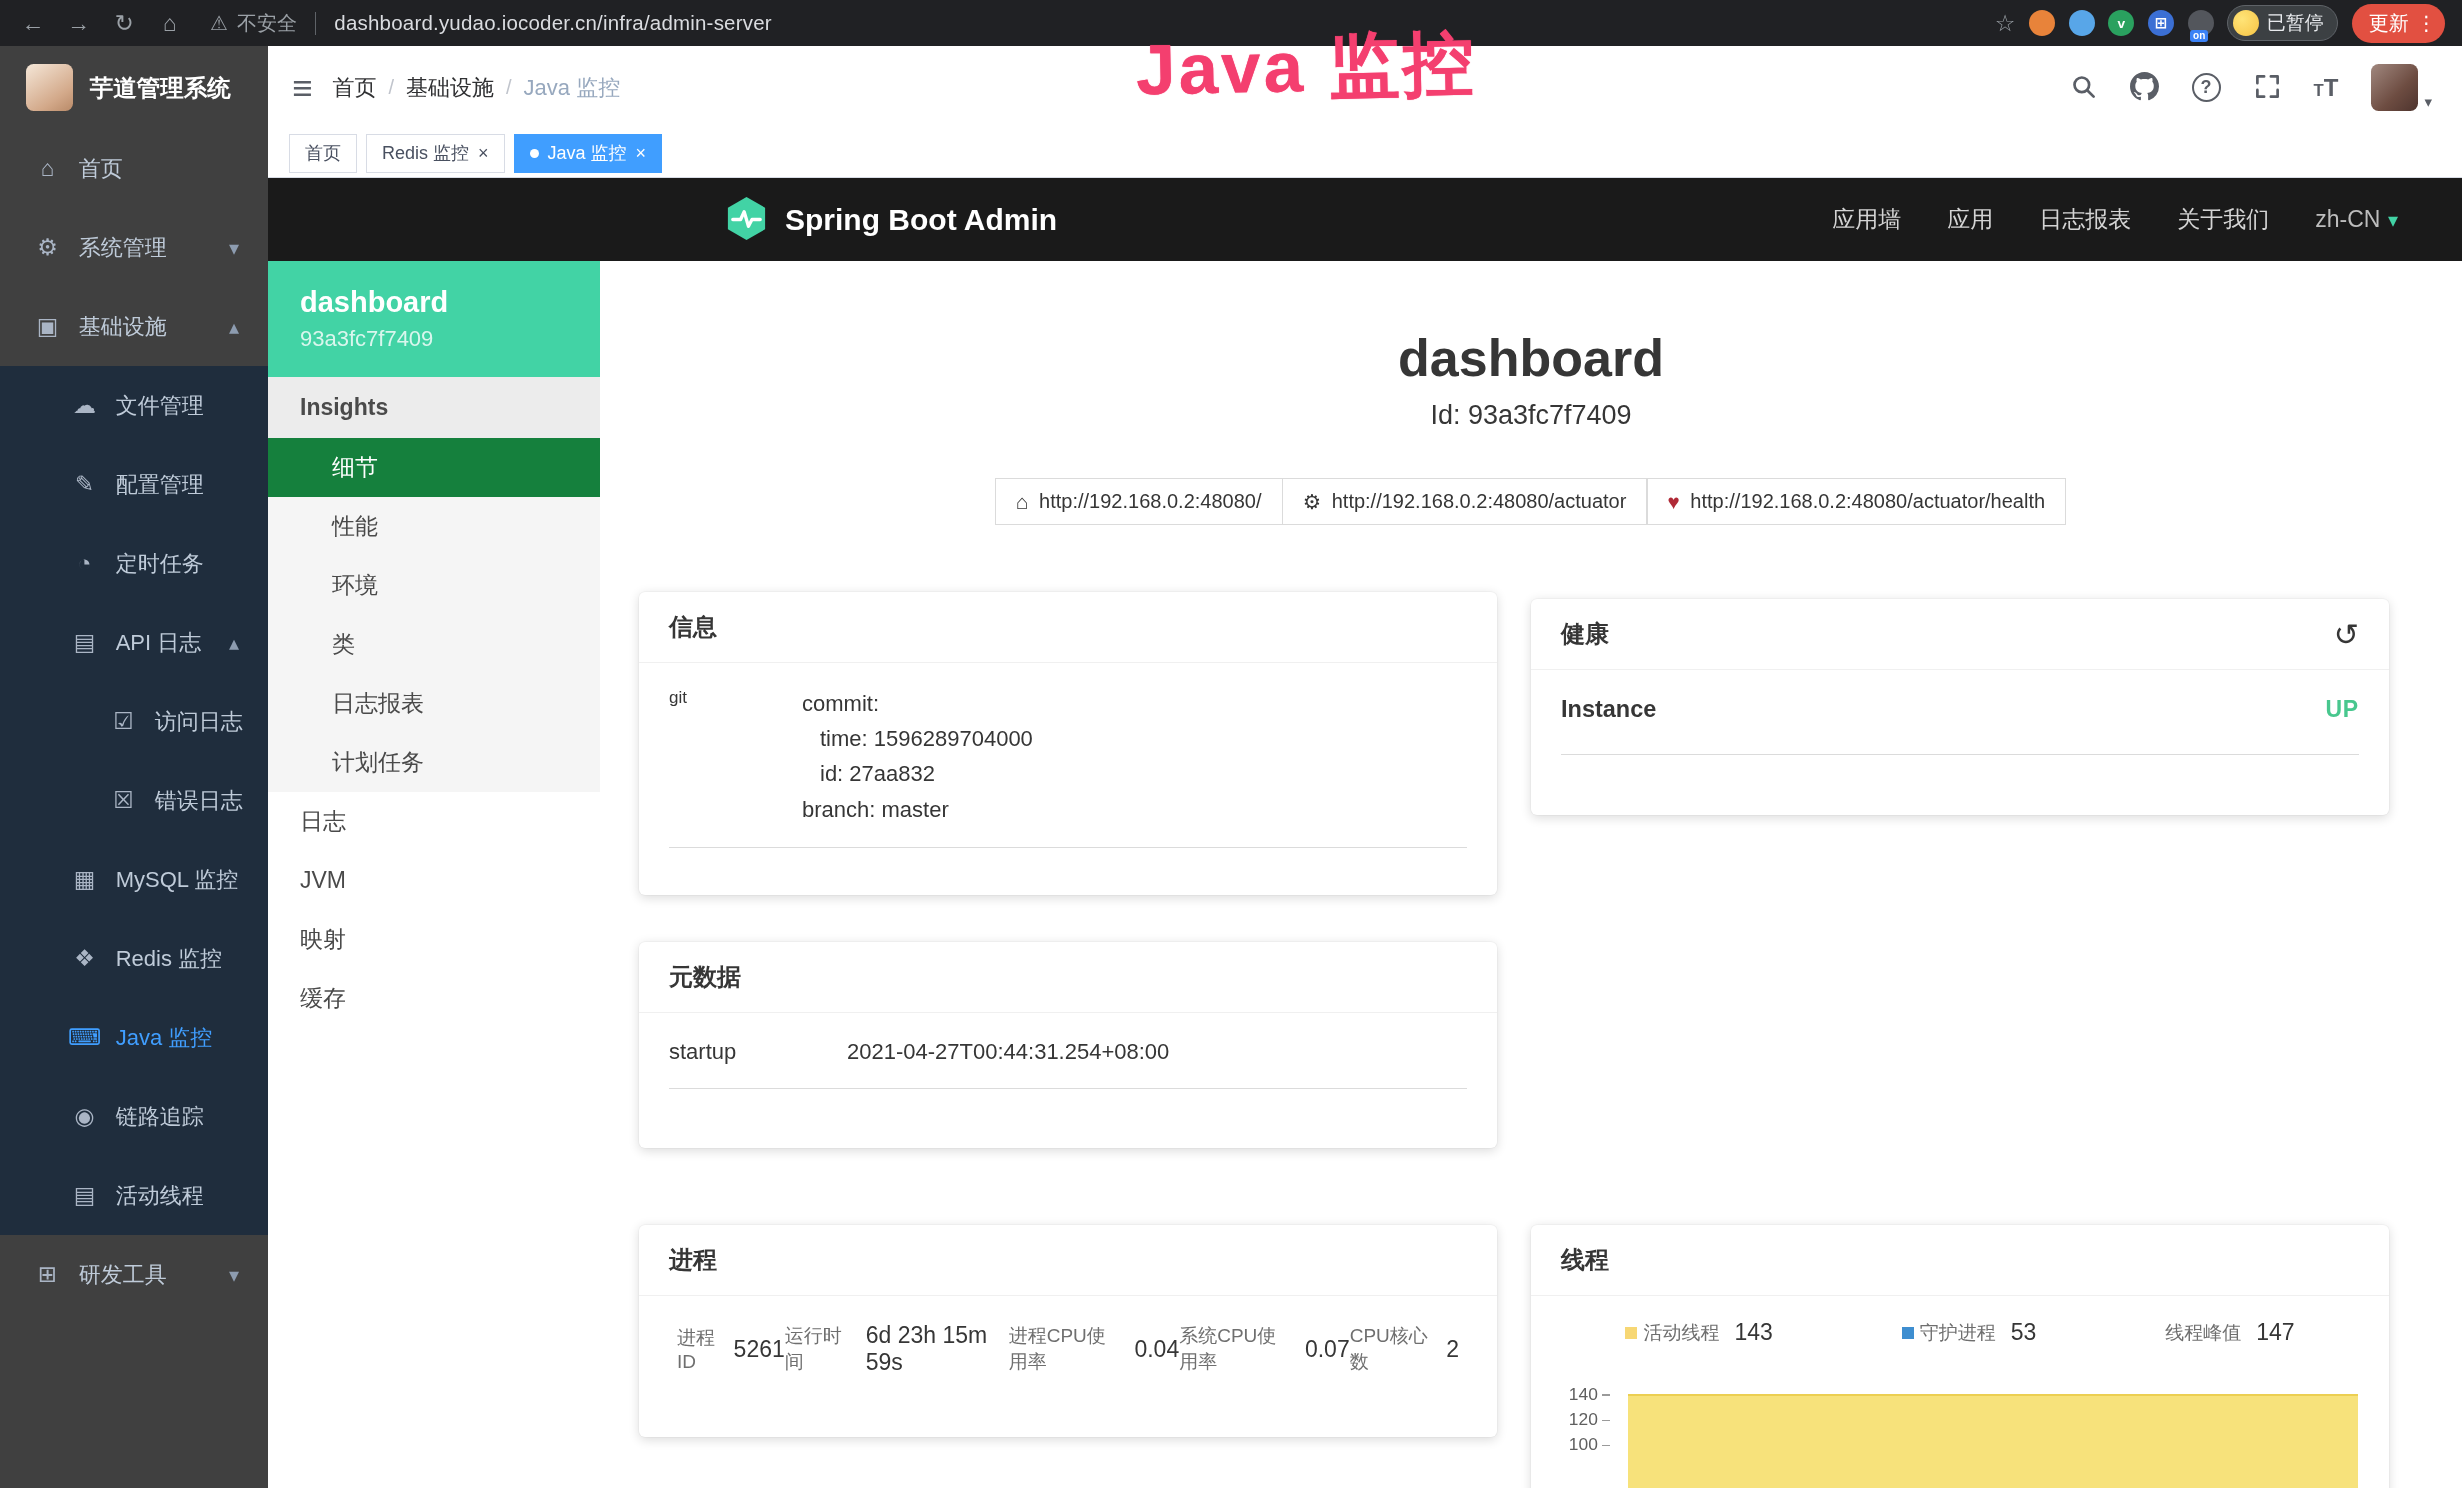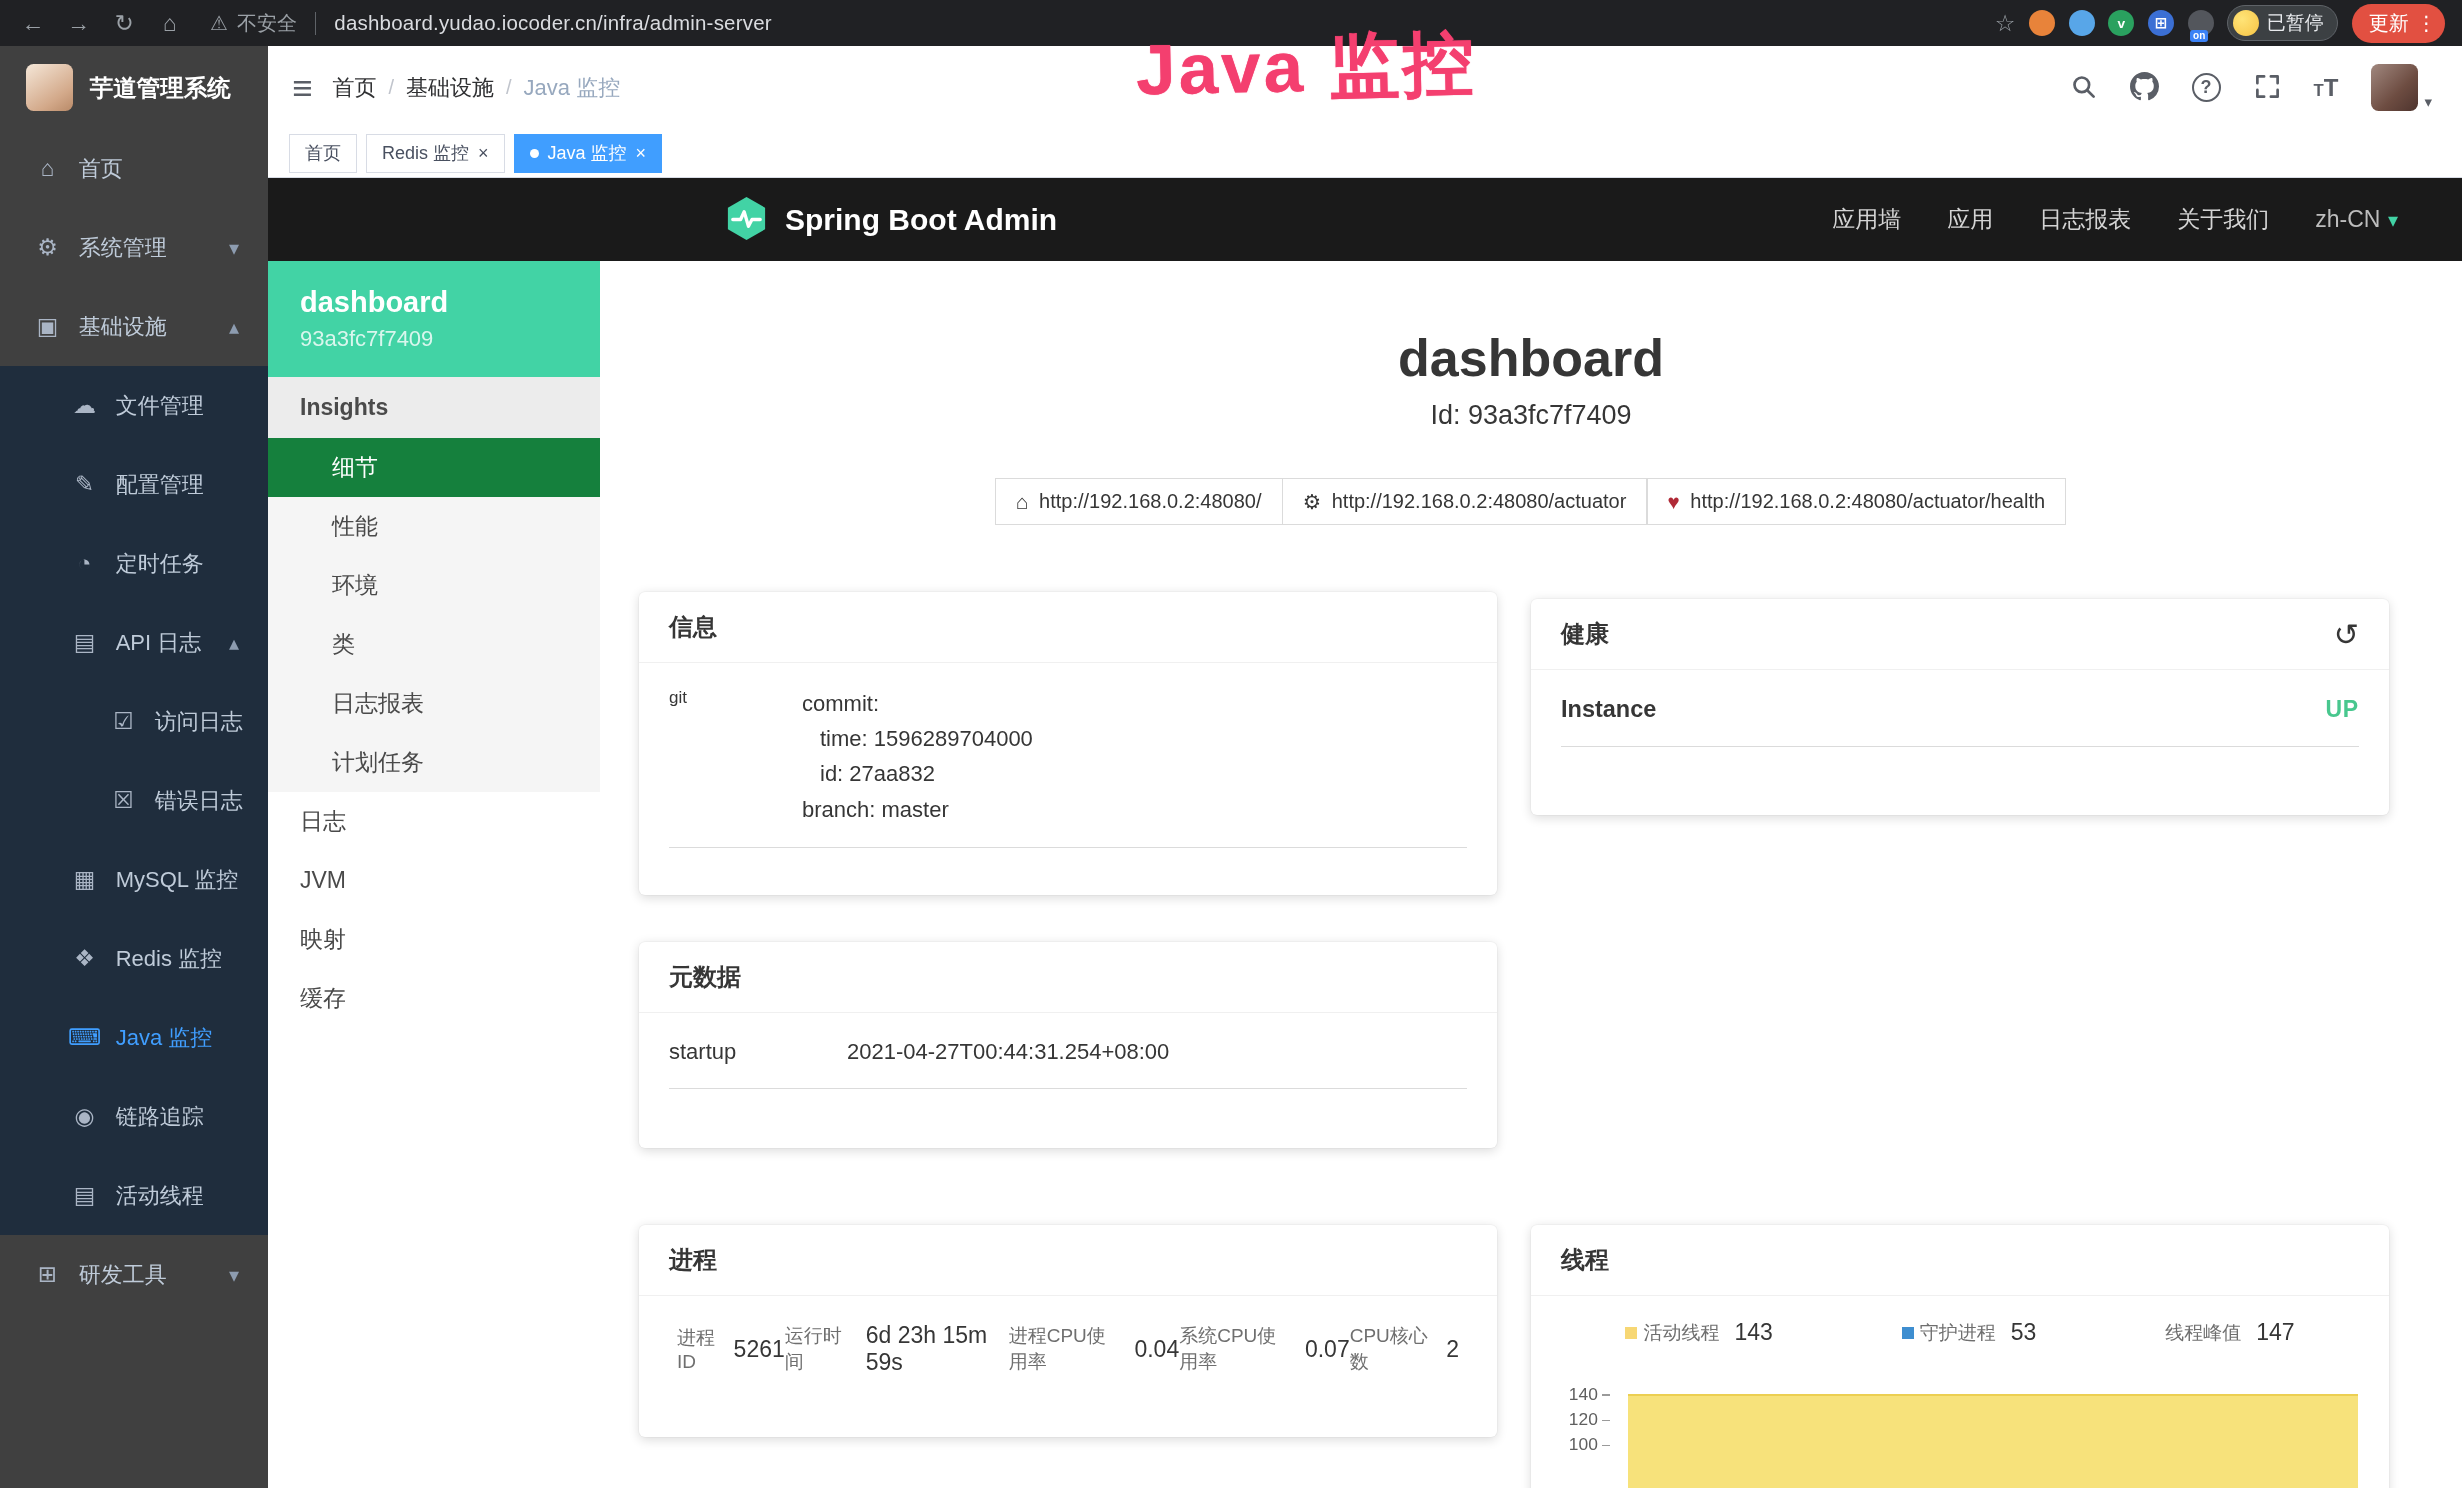--- a/index.html
+++ b/index.html
@@ -126,21 +126,21 @@
   .card-metadata { left:39px;   top:681px;  width:858px; height:206px; }
   .card-process  { left:39px;   top:964px; width:858px; height:212px; }
   .card-threads  { left:931px; top:964px; width:858px; height:525px; }
 
   .info-row { display:flex; margin:23px 30px 0; padding-bottom:20px; border-bottom:0.8px solid #dbdbdb; }
   .info-key { width:133px; font-size:17px; color:#363636; padding-top:1.5px; }
   .info-val { flex:1; font-size:22px; color:#363636; line-height:1.6; }
   .indent { padding-left:18px; }
 
   .health-row { display:flex; justify-content:space-between; align-items:center;
-    margin:26px 30px 4px; padding-bottom:23px; border-bottom:0.8px solid #dbdbdb;gap:29px; }
+    margin:26px 30px 4px; padding-bottom:31px; border-bottom:0.8px solid #dbdbdb;gap:29px; }
   .health-key { font-size:23.5px; font-weight:bold; color:#363636; }
   .health-status { font-size:23px; font-weight:bold; color:#48c78e; letter-spacing:0.8px; }
 
   .meta-row { display:flex; margin:26px 30px 0; padding-bottom:23px;
     border-bottom:0.8px solid #dbdbdb; font-size:22px; color:#363636; }
   .meta-key { width:178px; }
 
   .proc-row { display:flex; justify-content:space-between; margin:26px 38px 0; }
   .threads-row { display:flex; justify-content:space-around; margin:23px 30px 0; }
   .stat { display:flex; flex-direction:row; align-items:center; gap:15px; }

